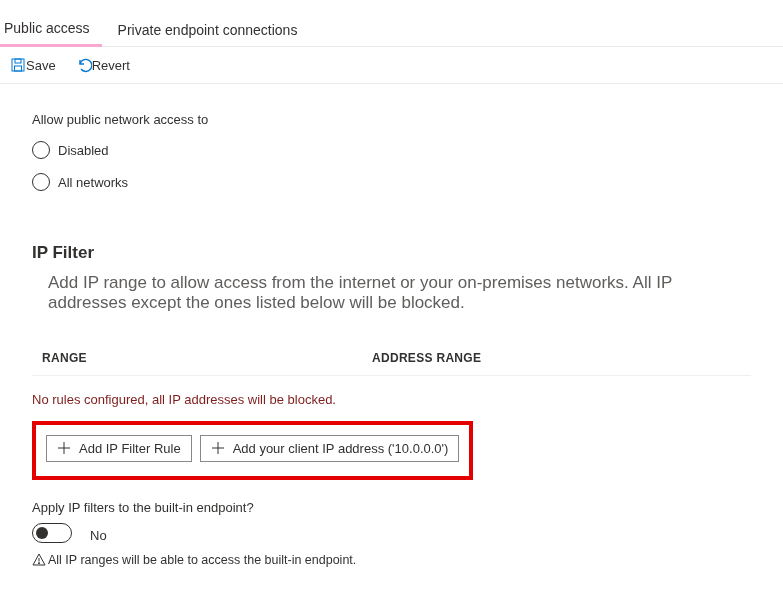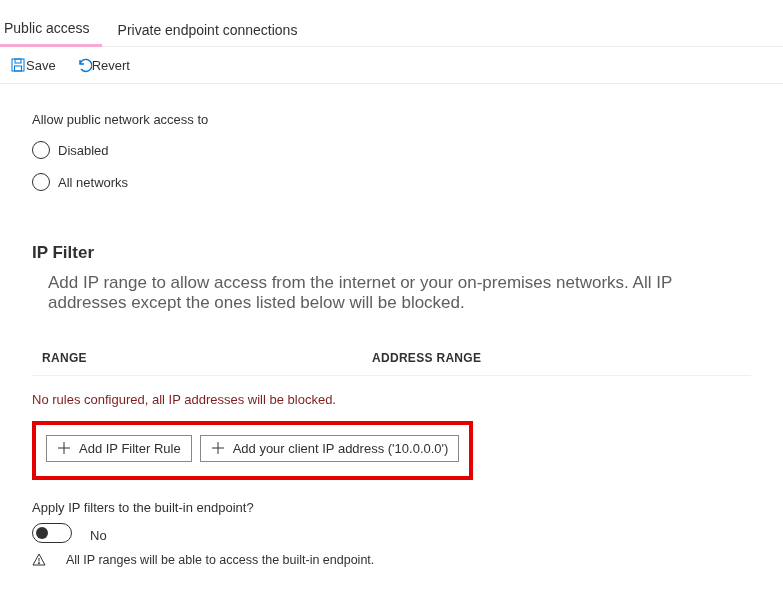--- a/index.html
+++ b/index.html
@@ -156,21 +156,21 @@
       position: absolute;
       left: 3px; top: 50%;
       transform: translateY(-50%);
       width: 12px; height: 12px;
       border-radius: 50%;
       background: #323130;
     }
     .info-row {
       display: flex;
       align-items: center;
-      gap: 20px;
+      gap: 2px;
       font-size: 12.5px;
       color: #323130;
     }
     .warning-icon {
       width: 14px; height: 14px;
     }
   </style>
 </head>
 <body>
 

